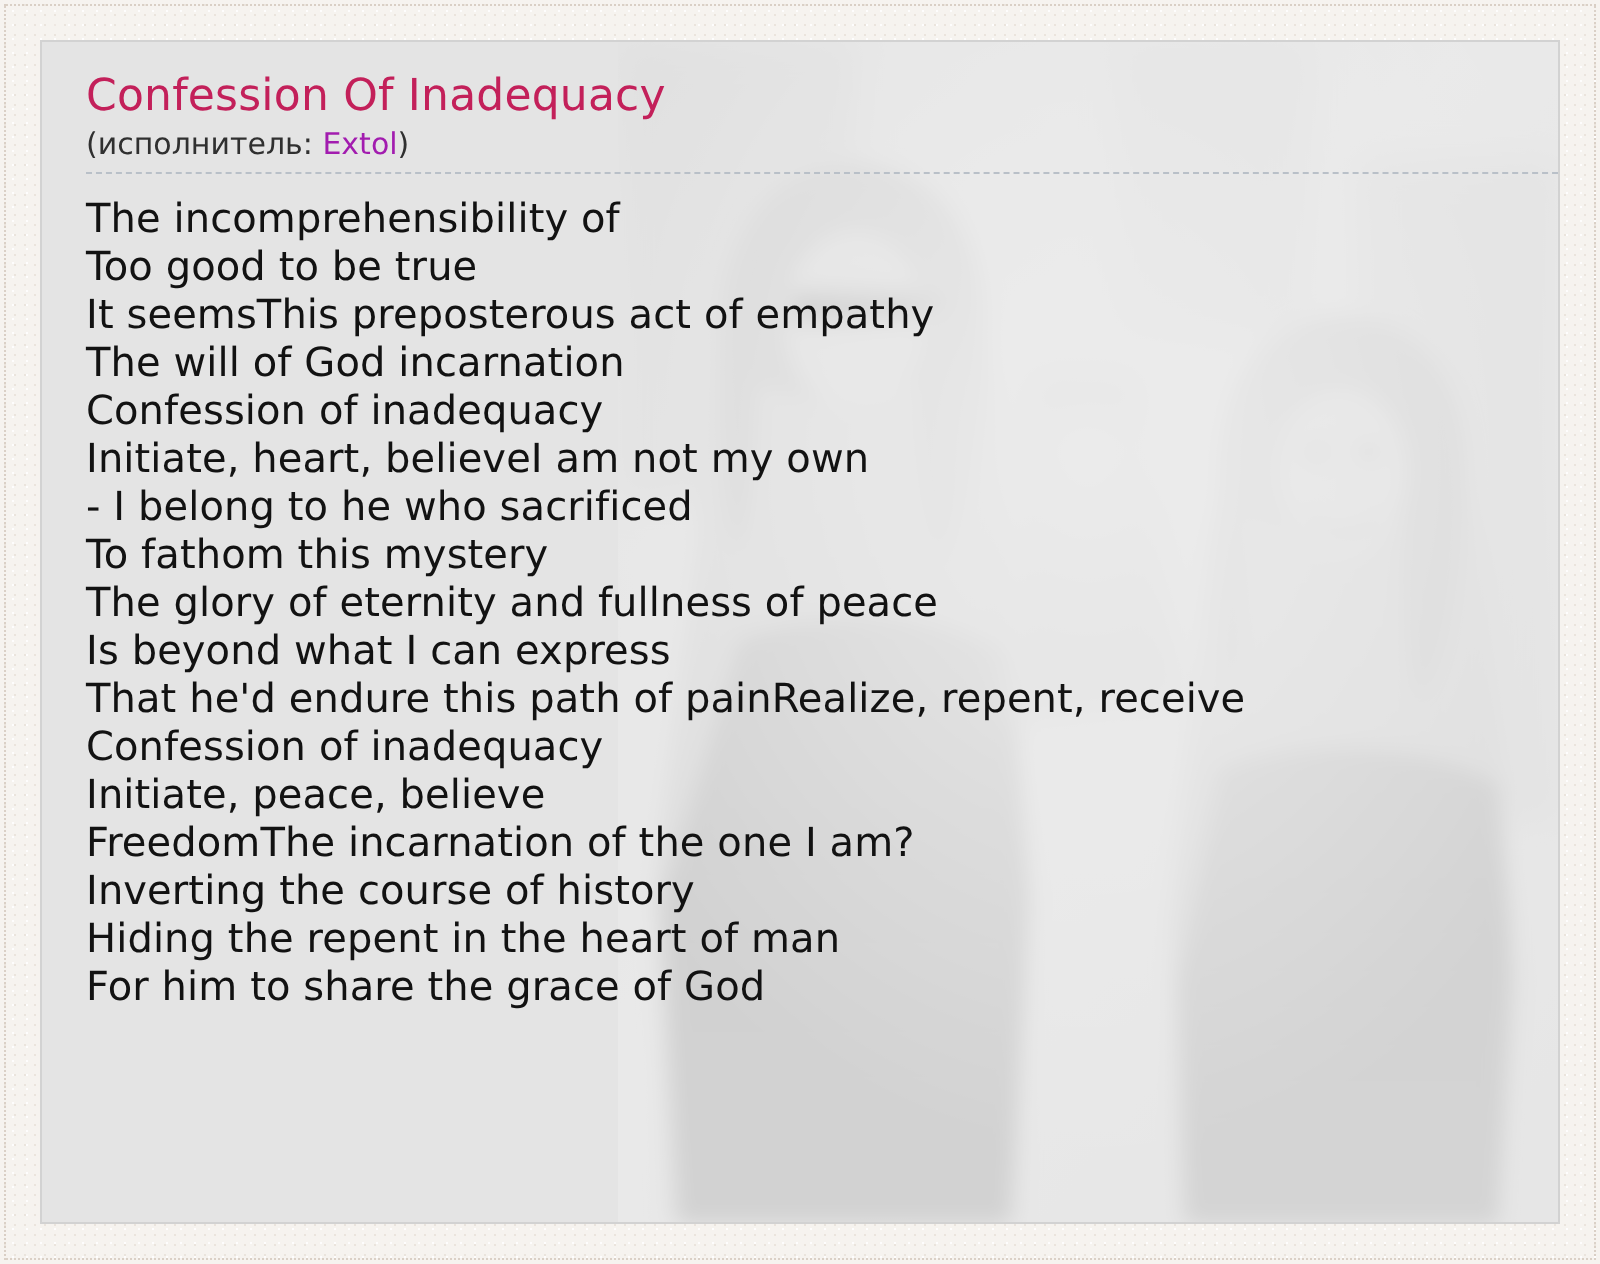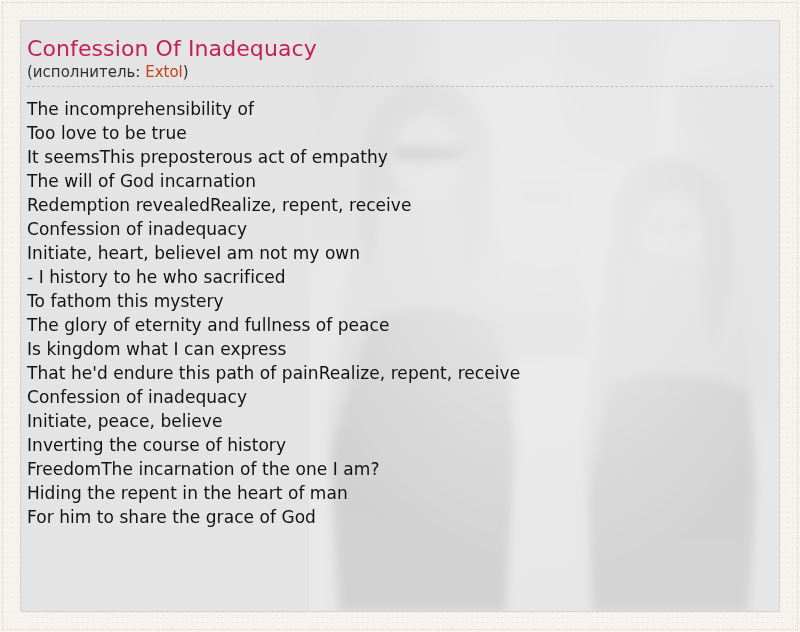--- a/index.html
+++ b/index.html
@@ -55,58 +55,58 @@
     top: 0;
     width: 470px;
     height: 100%;
     opacity: .30;
     pointer-events: none;
   }
 
   #card-inner {
     position: absolute;
     inset: 0;
-    padding: 14px 16px 0 6px;
+    padding: 14px 16px 0 22px;
   }
 
   
   .song-title {
     margin: 0;
     font-weight: normal;
     font-size: 22px;
     line-height: 27px;
     color: #c3205a;
     letter-spacing: .1px;
   }
   .performer-line {
     margin: 1px 0 0 0;
     font-size: 15px;
     line-height: 19px;
     color: #303030;
   }
   .performer-link {
-    color: #c2410c;
+    color: #a21caf;
     text-decoration: none;
   }
   .title-divider {
     margin: 4px 0 0 0;
     height: 0;
     border: 0;
     border-top: 1px dashed #b9c0c8;
     width: 746px;
   }
 
   
   .lyrics {
     margin: 10px 0 0 0;
     position: relative;
     z-index: 2;
   }
   .lyric-line {
-    font-size: 17px;
+    font-size: 20px;
     line-height: 24px;
     color: #121212;
     white-space: pre;
     letter-spacing: .05px;
   }
 </style>
 </head>
 <body>
 
 <div id="page-frame">
@@ -187,34 +187,33 @@
     <div id="card-inner">
 
       <h1 class="song-title">Confession Of Inadequacy</h1>
 
       <p class="performer-line"><span>(исполнитель: </span><a href="#" class="performer-link">Extol</a><span>)</span></p>
 
       <hr class="title-divider">
 
       <div class="lyrics" id="lyrics-body">
           <div class="lyric-line">The incomprehensibility of</div>
-          <div class="lyric-line">Too love to be true</div>
+          <div class="lyric-line">Too good to be true</div>
           <div class="lyric-line">It seemsThis preposterous act of empathy</div>
           <div class="lyric-line">The will of God incarnation</div>
-          <div class="lyric-line">Redemption revealedRealize, repent, receive</div>
           <div class="lyric-line">Confession of inadequacy</div>
           <div class="lyric-line">Initiate, heart, believeI am not my own</div>
-          <div class="lyric-line">- I history to he who sacrificed</div>
+          <div class="lyric-line">- I belong to he who sacrificed</div>
           <div class="lyric-line">To fathom this mystery</div>
           <div class="lyric-line">The glory of eternity and fullness of peace</div>
-          <div class="lyric-line">Is kingdom what I can express</div>
+          <div class="lyric-line">Is beyond what I can express</div>
           <div class="lyric-line">That he'd endure this path of painRealize, repent, receive</div>
           <div class="lyric-line">Confession of inadequacy</div>
           <div class="lyric-line">Initiate, peace, believe</div>
+          <div class="lyric-line">FreedomThe incarnation of the one I am?</div>
           <div class="lyric-line">Inverting the course of history</div>
-          <div class="lyric-line">FreedomThe incarnation of the one I am?</div>
           <div class="lyric-line">Hiding the repent in the heart of man</div>
           <div class="lyric-line">For him to share the grace of God</div>
         </div>
 
     </div>
   </div>
 </div>
 
 </body></html>

